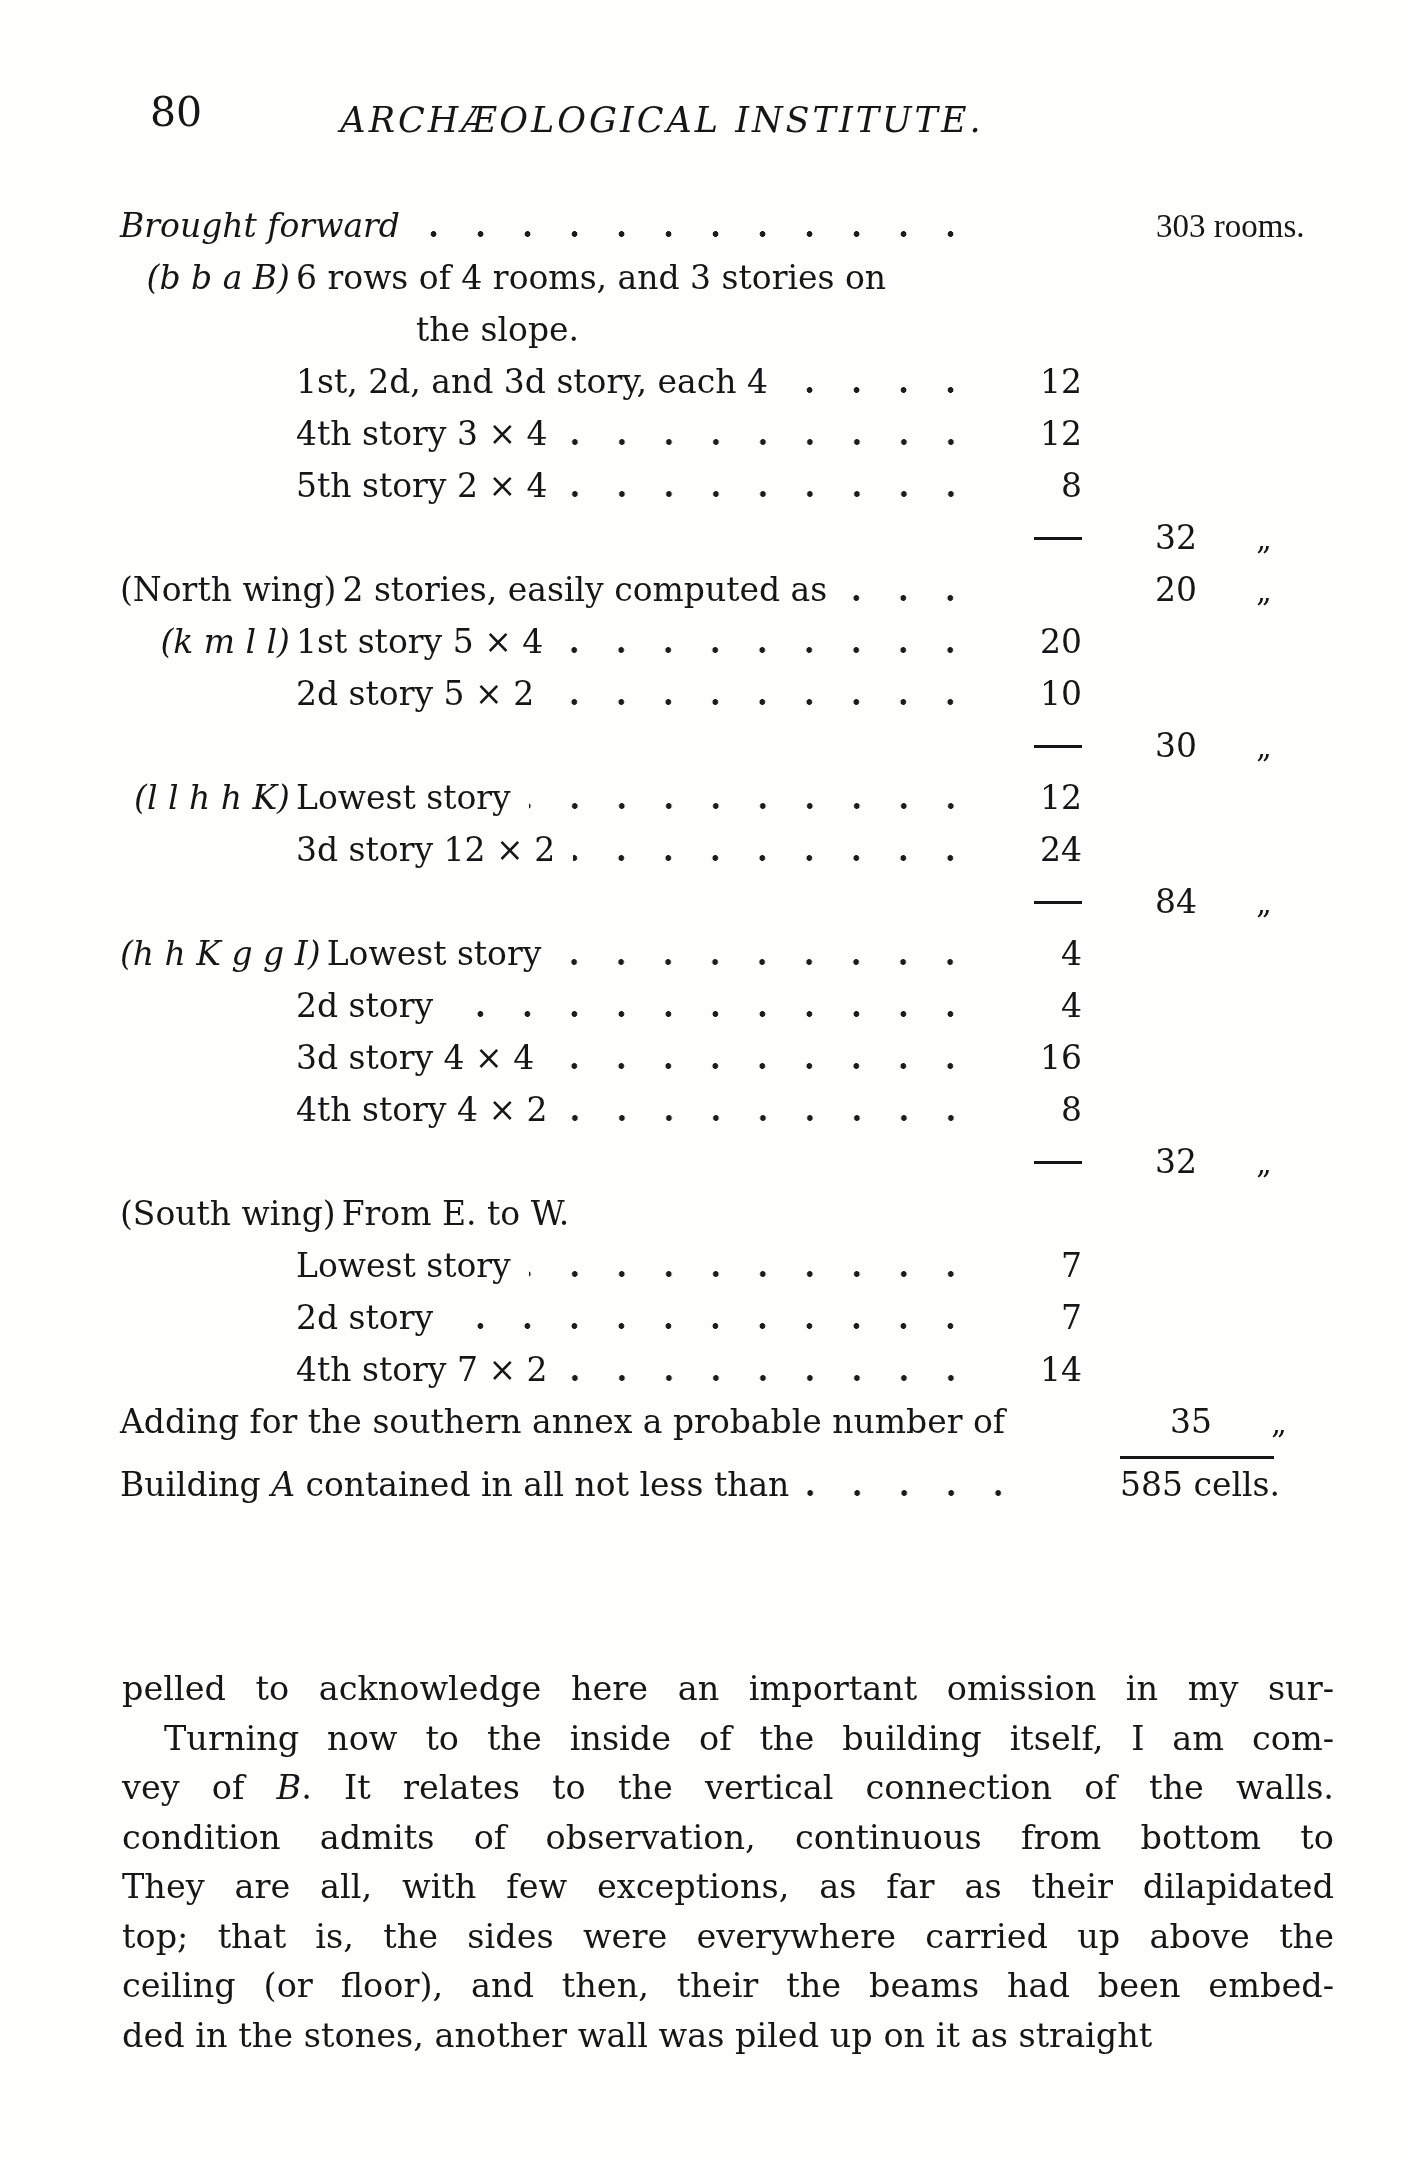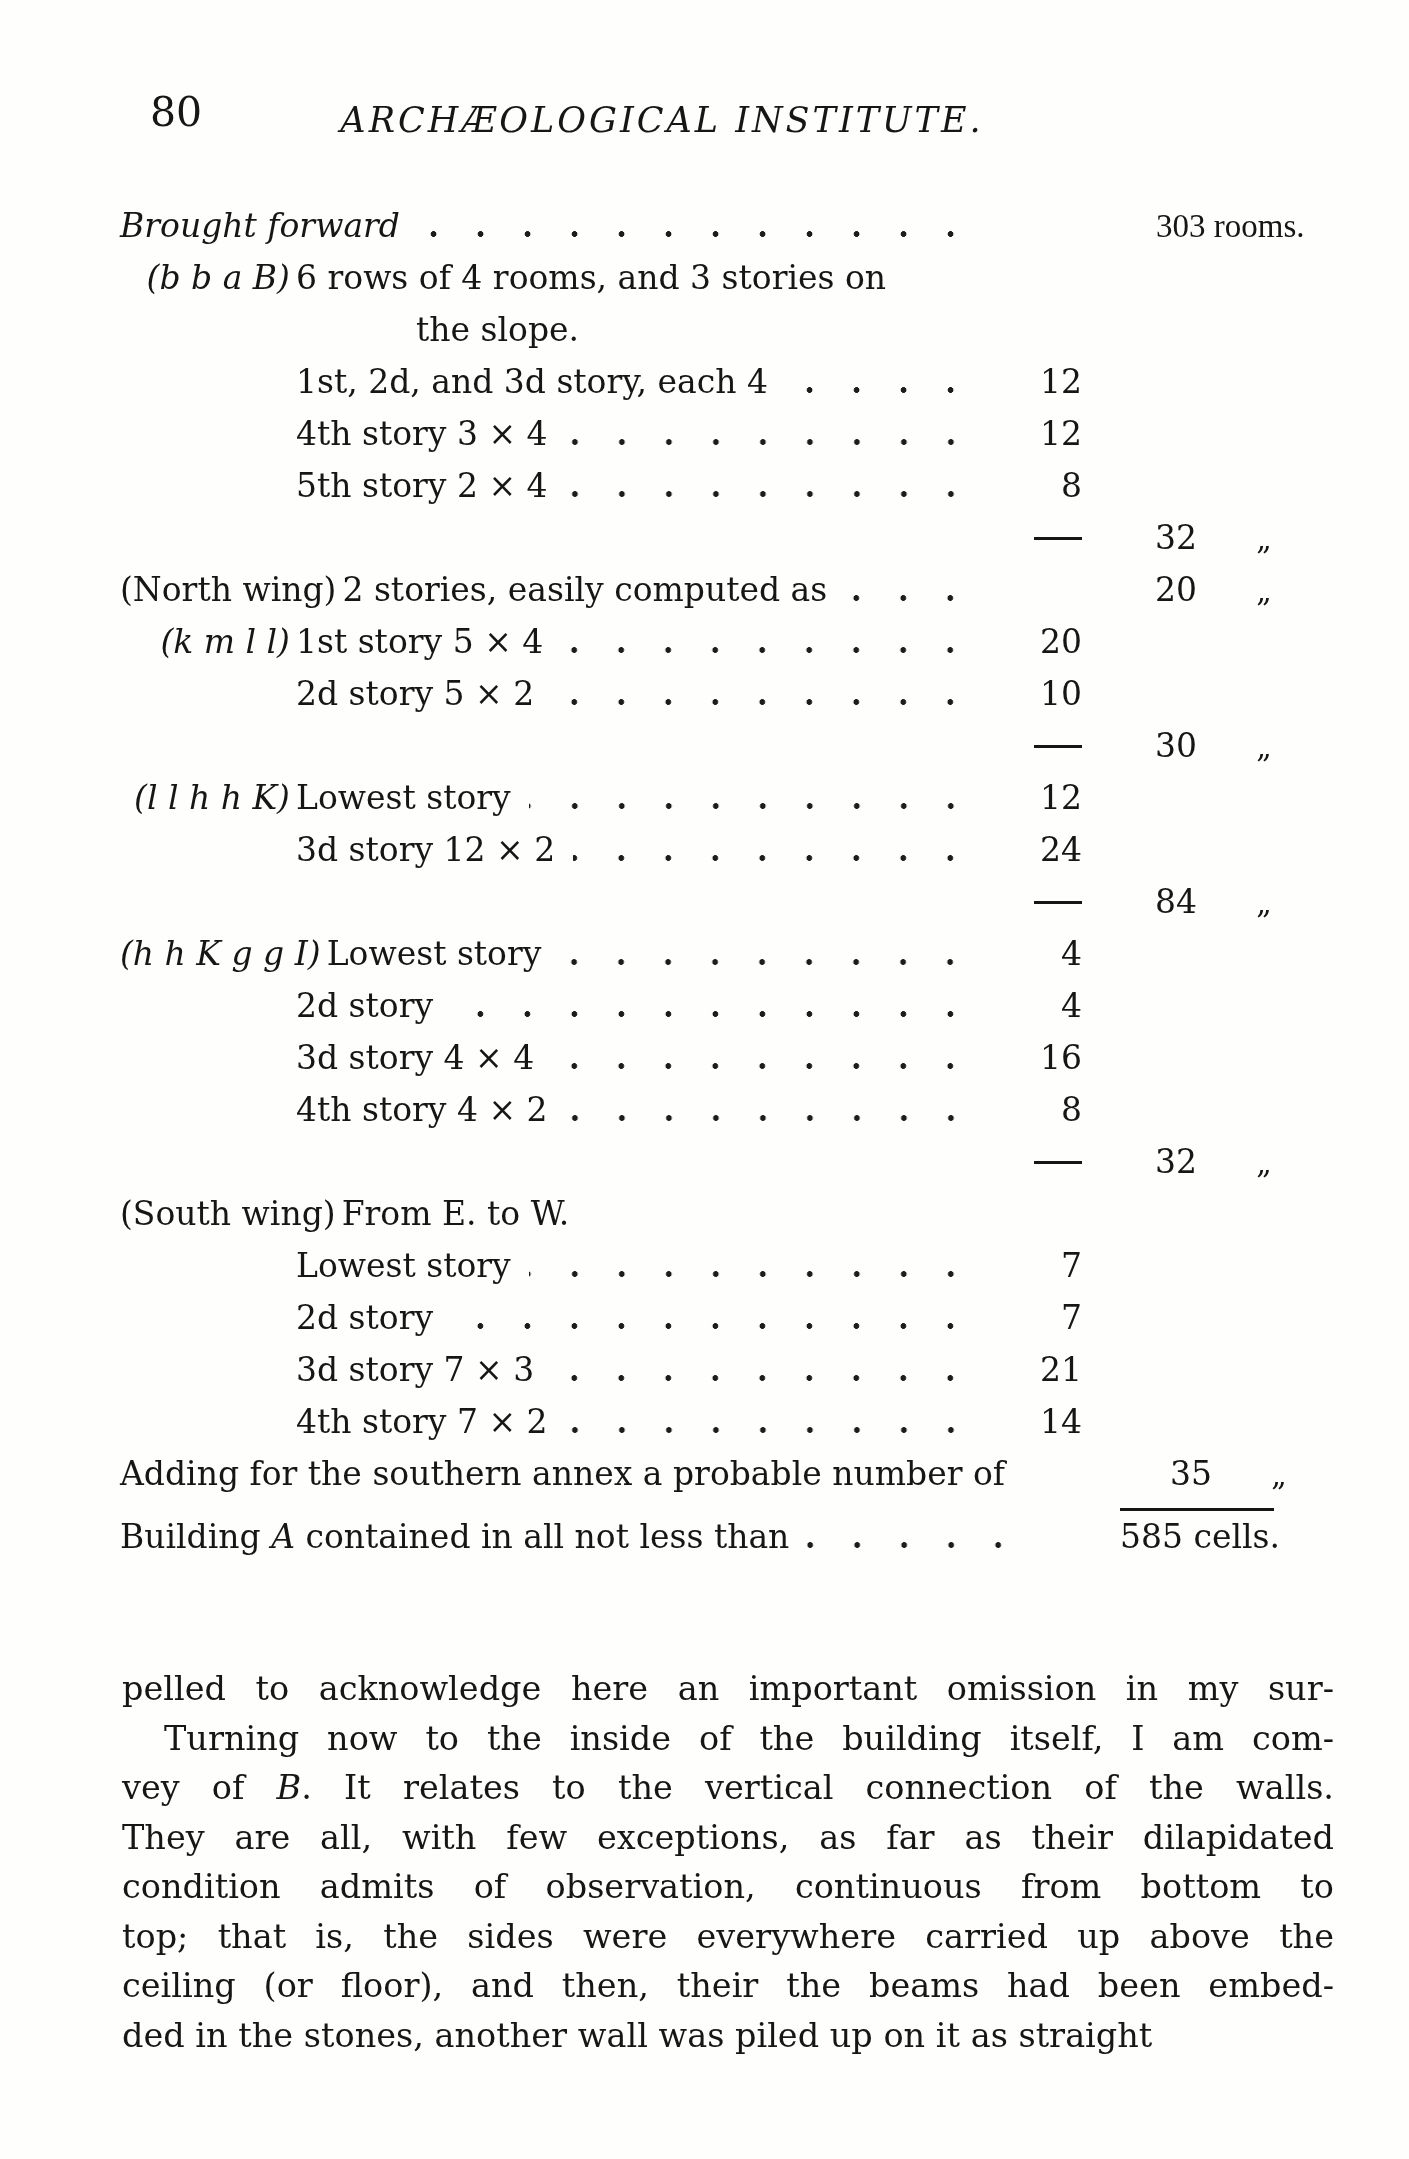--- a/index.html
+++ b/index.html
@@ -205,27 +205,20 @@
     </div>
 
     <div class="lrow">
       <span class="tag"></span>
       <span class="txt">2d story</span>
       <span class="leader"></span>
       <span class="col-val">7</span>
       <span class="col-right"></span>
     </div>
 
-    <div class="lrow">
-      <span class="tag"></span>
-      <span class="txt">3d story 7 × 3</span>
-      <span class="leader"></span>
-      <span class="col-val">21</span>
-      <span class="col-right"></span>
-    </div>
 
     <div class="lrow">
       <span class="tag"></span>
       <span class="txt">4th story 7 × 2</span>
       <span class="leader"></span>
       <span class="col-val">14</span>
       <span class="col-right"></span>
     </div>
 
 
@@ -243,20 +236,20 @@
       <span class="leader short"></span>
       <span class="col-right"><span class="cells-amt">585 cells.</span></span>
     </div>
 
   </div>
 
   <div class="para">
     <div class="pline">pelled to acknowledge here an important omission in my sur-</div>
     <div class="pline first">Turning now to the inside of the building itself, I am com-</div>
     <div class="pline"><span>vey of </span><span class="it">B</span><span>.  It relates to the vertical connection of the walls.</span></div>
+    <div class="pline">condition admits of observation, continuous from bottom to</div>
     <div class="pline">They are all, with few exceptions, as far as their dilapidated</div>
-    <div class="pline">condition admits of observation, continuous from bottom to</div>
     <div class="pline">top; that is, the sides were everywhere carried up above the</div>
     <div class="pline">ceiling (or floor), and then, their the beams had been embed-</div>
     <div class="pline last">ded in the stones, another wall was piled up on it as straight</div>
   </div>
 
 </div>
 
 </body></html>

